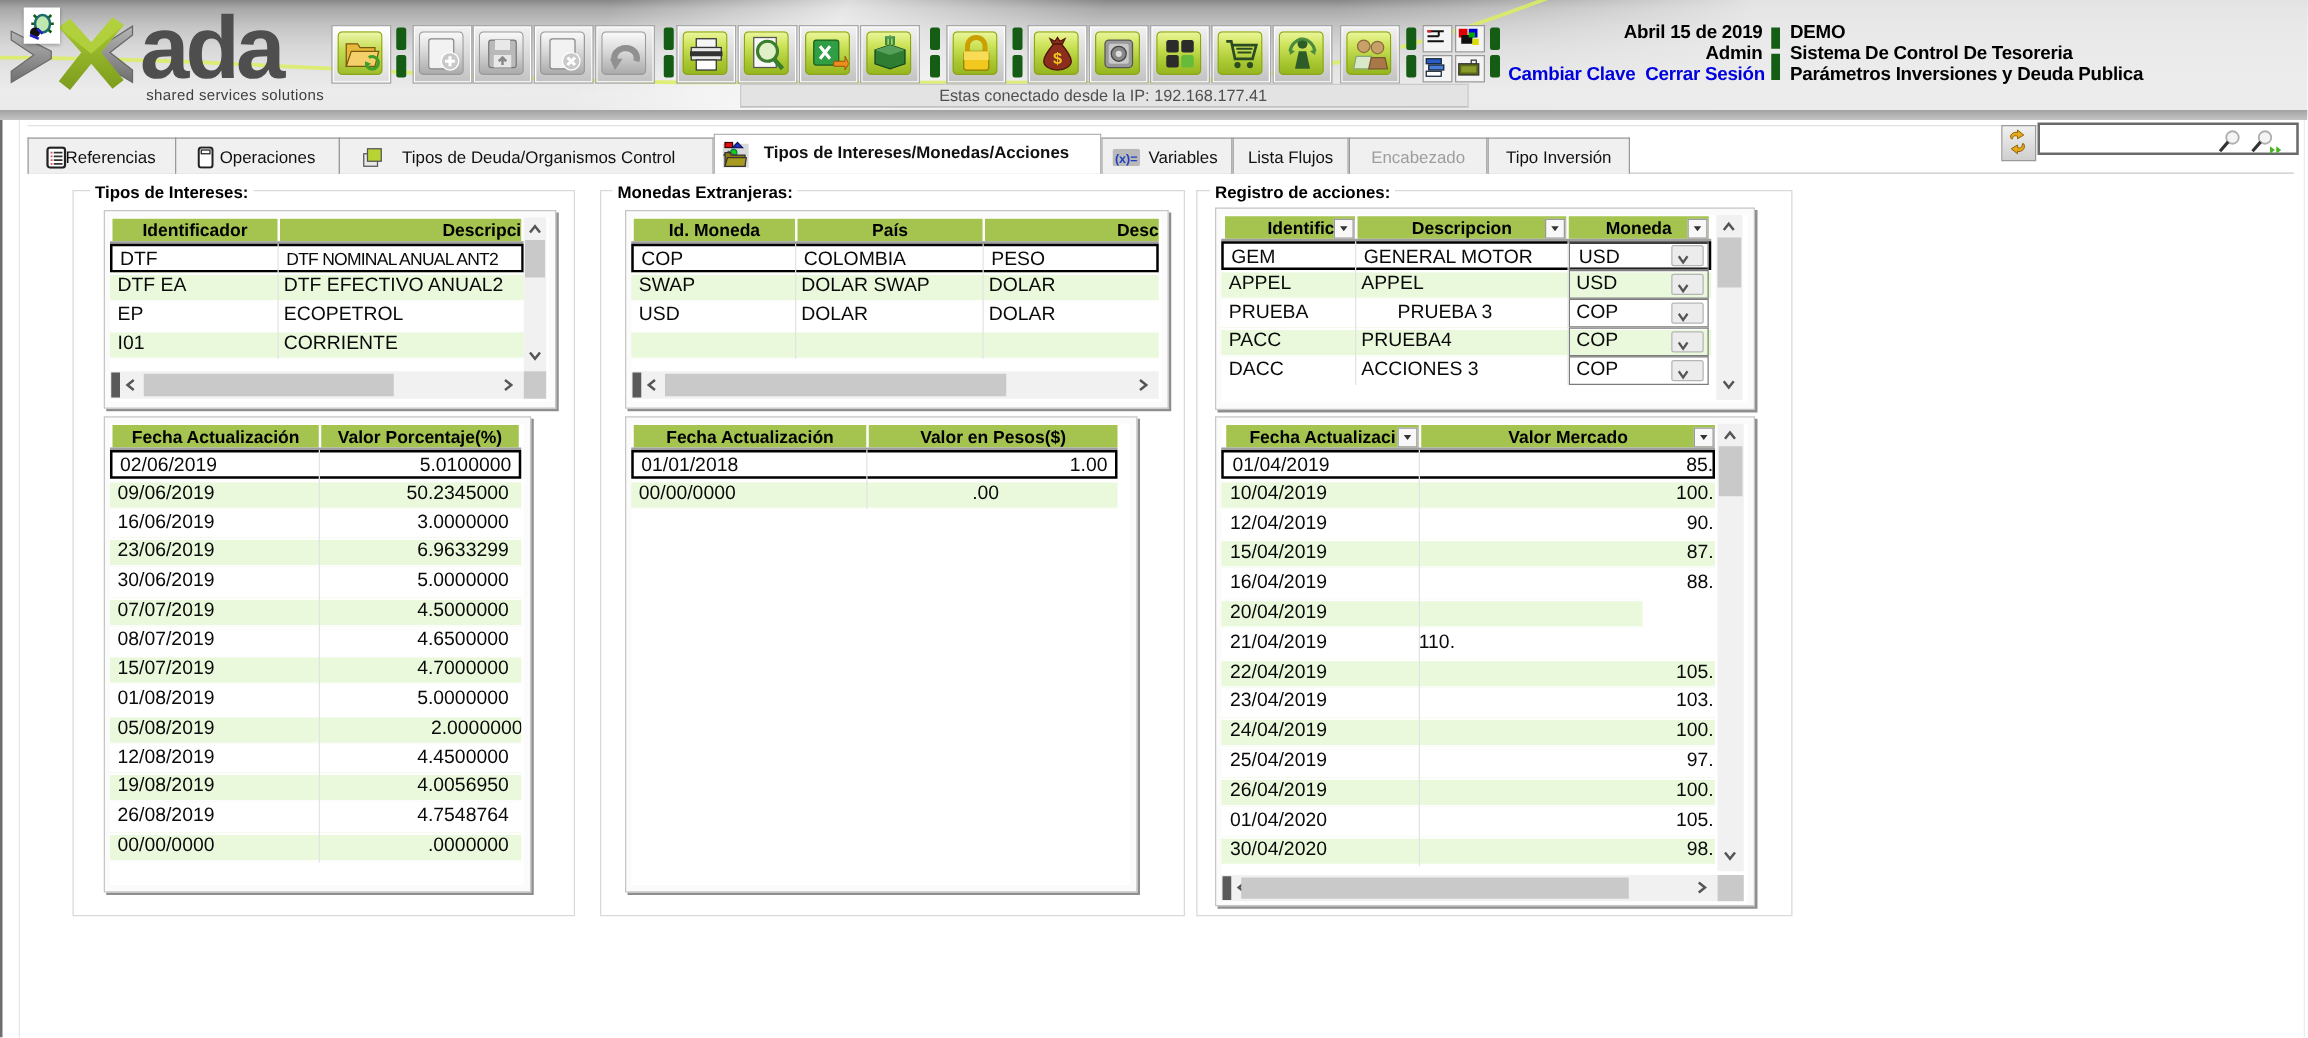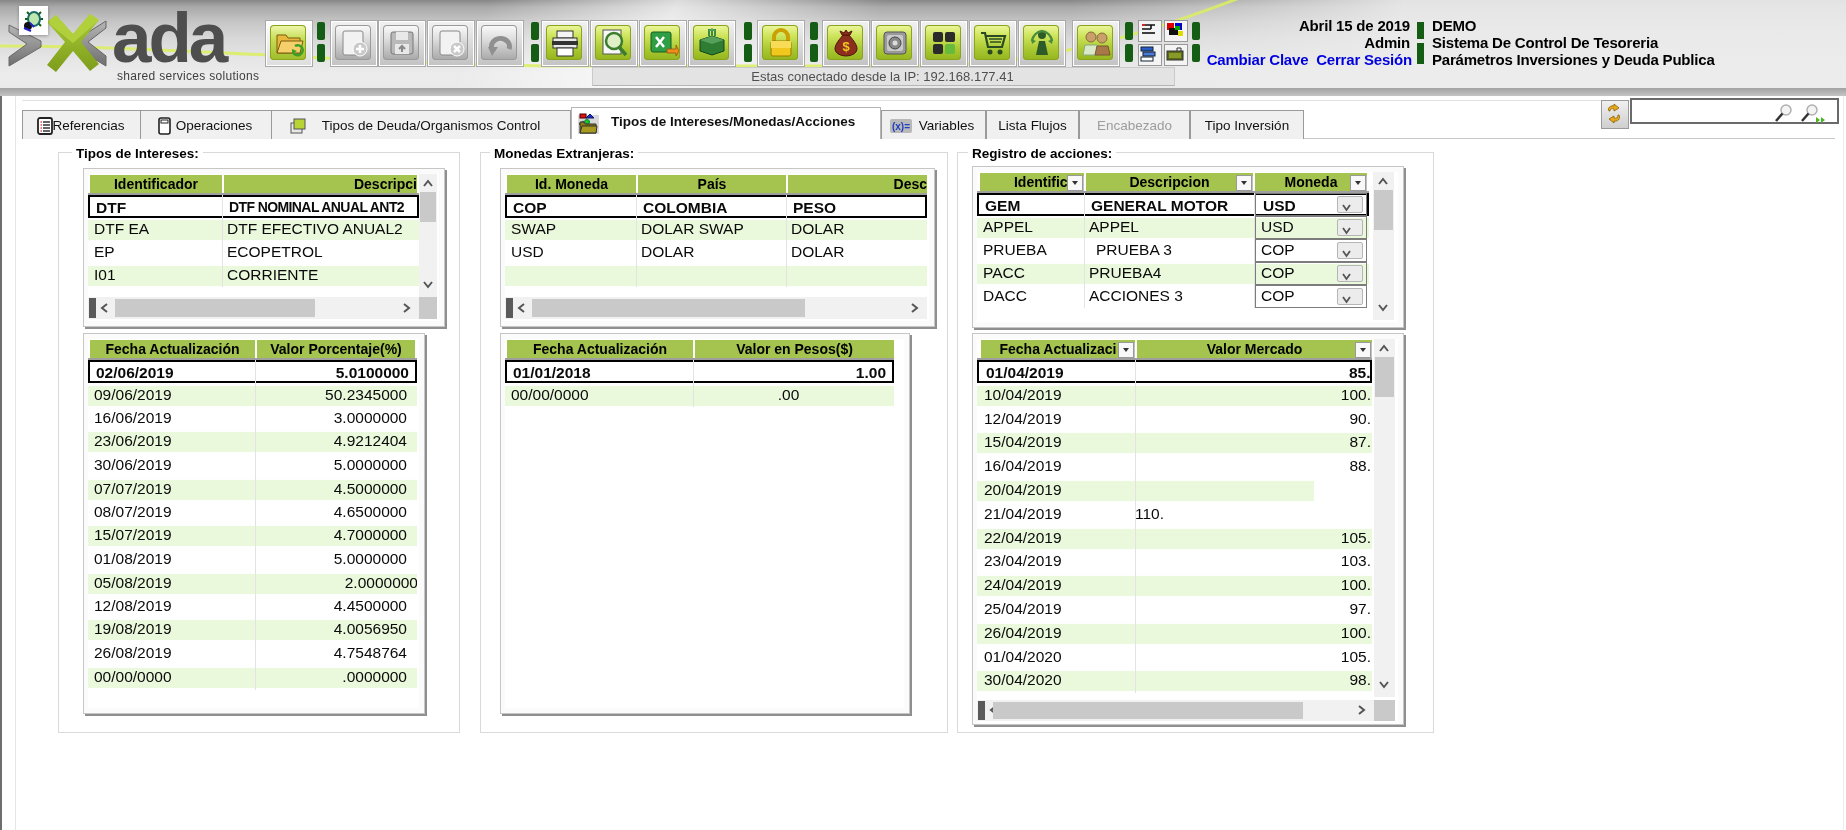--- a/index.html
+++ b/index.html
@@ -30,21 +30,21 @@
 .gbox{position:absolute;border:1px solid #d9d9d9;background:#fff;}
 .glabel{position:absolute;top:146px;background:#fff;font-size:13.5px;font-weight:bold;padding:0 4px;white-space:nowrap;z-index:3;}
 
 .grid{position:absolute;background:#ffffff;}
 .gridframe{position:absolute;background:#fbfbfb;border:1px solid #c6c6c6;box-shadow:2px 2px 0 #8f8f8f;}
 .gh{position:absolute;background:#a4c44f;font-size:14px;font-weight:bold;text-align:center;white-space:nowrap;overflow:hidden;height:17px;padding-top:1px;}
 .ghline{position:absolute;background:#9f9f9f;}
 .row{position:absolute;white-space:nowrap;overflow:hidden;}
 .rg{background:#eaf8dc;box-shadow:inset 0 2px 0 #fdfefd,inset 0 -1px 0 #fdfefd;}
 .cell{position:absolute;font-size:15.5px;color:#0a0a0a;white-space:nowrap;overflow:hidden;top:2px;}
-.selrow{border:2px solid #000;box-sizing:border-box;font-weight:bold;}
+.selrow{border:2px solid #000;box-sizing:border-box;font-weight:normal;}
 .vline{position:absolute;width:1px;background:#e3e3e3;}
 
 .sb{position:absolute;background:#f1f1f1;}
 .sbthumb{position:absolute;background:#c9c9c9;}
 .sbdark{position:absolute;background:#5a5a5a;}
 .combo{position:absolute;border:1px solid #7c7c7c;box-sizing:border-box;}
 .combobtn{position:absolute;right:3px;top:2px;bottom:2px;width:24px;background:#ececec;border:1px solid #b5b5b5;border-radius:2px;}
 .filterbtn{position:absolute;width:16px;height:16px;top:2px;background:#f8f8f8;border:1px solid #9a9a9a;box-sizing:border-box;box-shadow:1px 1px 0 #c0c0c0;}
 </style>
 </head>
@@ -416,21 +416,21 @@
 <div class="row rg" style="left:0;top:45px;width:329px;height:23px">
 <div class="cell" style="left:3px;width:160px;padding-left:3px">09/06/2019</div>
 <div class="cell" style="left:167px;width:152px;text-align:right;padding-right:6px">50.2345000</div>
 </div>
 <div class="row" style="left:0;top:68px;width:329px;height:23px">
 <div class="cell" style="left:3px;width:160px;padding-left:3px">16/06/2019</div>
 <div class="cell" style="left:167px;width:152px;text-align:right;padding-right:6px">3.0000000</div>
 </div>
 <div class="row rg" style="left:0;top:91px;width:329px;height:23px">
 <div class="cell" style="left:3px;width:160px;padding-left:3px">23/06/2019</div>
-<div class="cell" style="left:167px;width:152px;text-align:right;padding-right:6px">4.9212404</div>
+<div class="cell" style="left:167px;width:152px;text-align:right;padding-right:6px">6.9633299</div>
 </div>
 <div class="row" style="left:0;top:115px;width:329px;height:23px">
 <div class="cell" style="left:3px;width:160px;padding-left:3px">30/06/2019</div>
 <div class="cell" style="left:167px;width:152px;text-align:right;padding-right:6px">5.0000000</div>
 </div>
 <div class="row rg" style="left:0;top:139px;width:329px;height:23px">
 <div class="cell" style="left:3px;width:160px;padding-left:3px">07/07/2019</div>
 <div class="cell" style="left:167px;width:152px;text-align:right;padding-right:6px">4.5000000</div>
 </div>
 <div class="row" style="left:0;top:162px;width:329px;height:23px">
@@ -547,21 +547,21 @@
 <div class="cell" style="left:109px;width:163px;padding-left:3px">APPEL</div>
 <div class="cell" style="left:281px;width:81px;padding-left:3px">USD</div>
 </div>
 <div class="combo" style="left:278px;top:44px;width:112px;height:23px;background:transparent">
       <div class="combobtn"><svg width="17" height="21" viewBox="0 0 17 17" preserveAspectRatio="xMidYMid meet">
           <path d="M5 6 L8.5 11 L12 6" fill="none" stroke="#555" stroke-width="1.8"></path>
         </svg></div>
     </div>
 <div class="row" style="left:0;top:67px;width:392px;height:23px">
 <div class="cell" style="left:3px;width:100px;padding-left:3px">PRUEBA</div>
-<div class="cell" style="left:99px;width:163px;padding-left:20px">PRUEBA 3</div>
+<div class="cell" style="left:121px;width:163px;padding-left:20px">PRUEBA 3</div>
 <div class="cell" style="left:281px;width:81px;padding-left:3px">COP</div>
 </div>
 <div class="combo" style="left:278px;top:67px;width:112px;height:23px;background:transparent">
       <div class="combobtn"><svg width="17" height="21" viewBox="0 0 17 17" preserveAspectRatio="xMidYMid meet">
           <path d="M5 6 L8.5 11 L12 6" fill="none" stroke="#555" stroke-width="1.8"></path>
         </svg></div>
     </div>
 <div class="row rg" style="left:0;top:90px;width:392px;height:23px">
 <div class="cell" style="left:3px;width:100px;padding-left:3px">PACC</div>
 <div class="cell" style="left:109px;width:163px;padding-left:3px">PRUEBA4</div>

